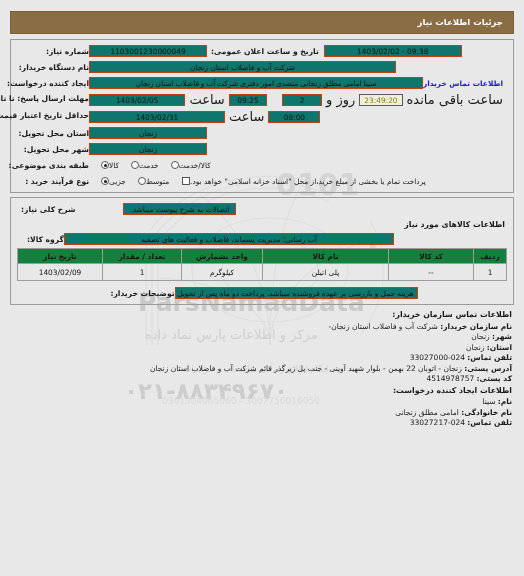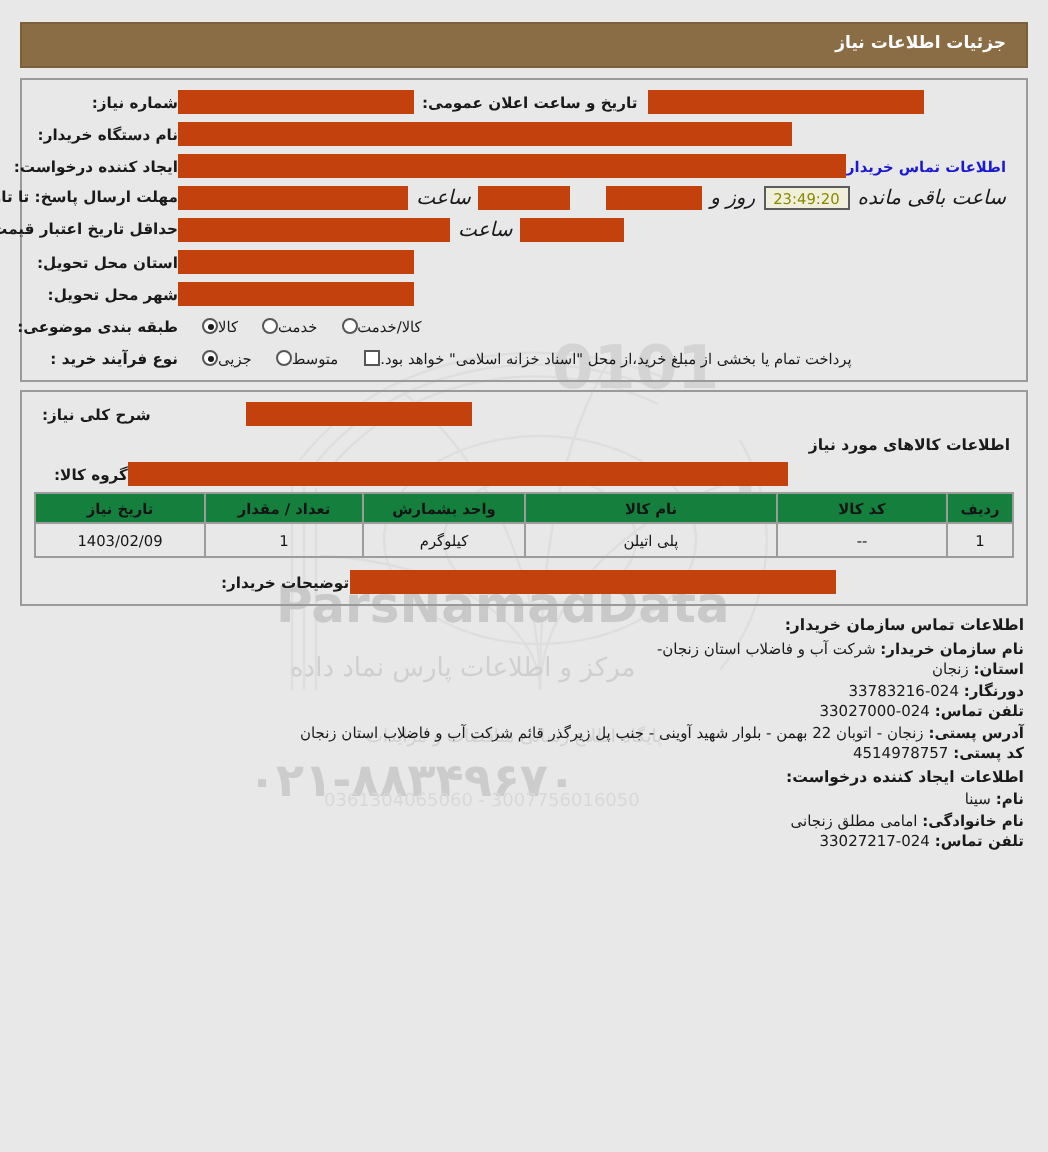--- a/index.html
+++ b/index.html
@@ -143,38 +143,38 @@
     font-weight: bold;
     color: #1a1a1a;
     white-space: nowrap;
     padding-left: 4px;
     text-align: right;
   }
   .lbl-w { width: 68px; flex: 0 0 68px; }
   .lbl-inline { width: auto; flex: 0 0 auto; padding-right: 5px; }
 
   .fld {
-    background: #22c55e;
-    border: 6px solid #c2410c;
+    background: #0f766e;
+    border: 1px solid #c2410c;
     height: 12px;
     line-height: 12px;
     font-size: 7.4px;
     color: #111;
     padding: 0 3px;
     text-align: center;
     box-sizing: border-box;
     overflow: hidden;
     white-space: nowrap;
   }
   .fld.ta-r { text-align: center; }
 
   .f-need   { width: 118px; }
   .f-date   { width: 138px; }
   .f-org    { width: 307px; }
-  .f-create { width: 366px; }
+  .f-create { width: 366px; font-family: Liberation Serif, serif; }
   .f-dt     { width: 136px; }
   .f-time   { width: 52px; }
   .f-days   { width: 54px; }
   .f-prov   { width: 118px; }
   .f-city   { width: 118px; }
   .f-desc   { width: 113px; margin-left: 48px; }
   .f-group  { width: 330px; }
   .f-notes  { width: 243px; }
 
   .timer {
@@ -192,21 +192,21 @@
 
   .lnk {
     color: #1a1ad0;
     font-size: 7.4px;
     font-weight: bold;
     text-decoration: none;
     white-space: nowrap;
     padding-right: 4px;
   }
 
-  .sm-txt { font-size: 10px; color: #1a1a1a; white-space: nowrap; font-style: italic; }
+  .sm-txt { font-size: 13px; color: #1a1a1a; white-space: nowrap; }
 
   
   .opt {
     display: inline-flex;
     flex-direction: row-reverse;
     align-items: center;
     margin-left: 9px;
     white-space: nowrap;
   }
   .radio {
@@ -455,28 +455,28 @@
   </div>
 
   <div class="contact">
     <div class="hd">اطلاعات تماس سازمان خریدار:</div>
 
     <div class="ln">
       <b>نام سازمان خریدار:</b>
       <span class="val">شرکت آب و فاضلاب استان زنجان-</span>
     </div>
     <div class="ln">
+      <b>شهر:</b>
+      <span class="val">زنجان</span>
+    </div>
+    <div class="ln">
       <b>استان:</b>
       <span class="val">زنجان</span>
     </div>
     <div class="ln">
-      <b>دورنگار:</b>
-      <span class="val ltr">33783216-024</span>
-    </div>
-    <div class="ln">
       <b>تلفن تماس:</b>
       <span class="val ltr">33027000-024</span>
     </div>
     <div class="ln">
       <b>آدرس پستی:</b>
       <span class="val">زنجان - اتوبان 22 بهمن - بلوار شهید آوینی - جنب پل زیرگذر قائم شرکت آب و فاضلاب استان زنجان</span>
     </div>
     <div class="ln">
       <b>کد پستی:</b>
       <span class="val ltr">4514978757</span>

